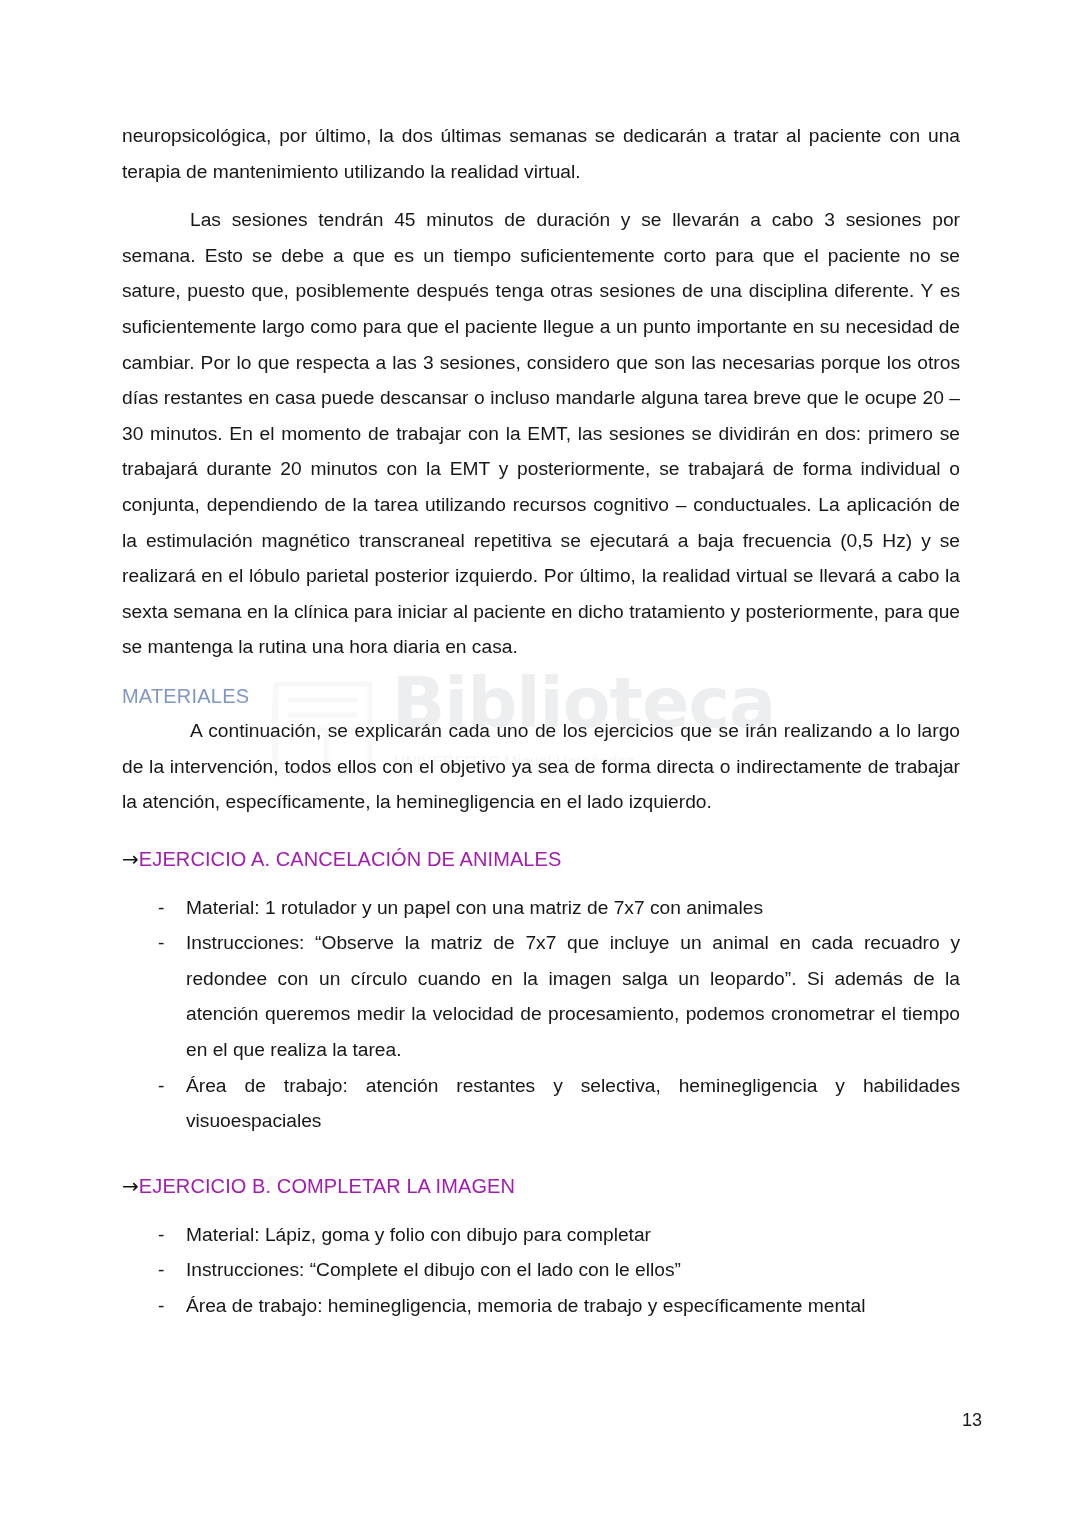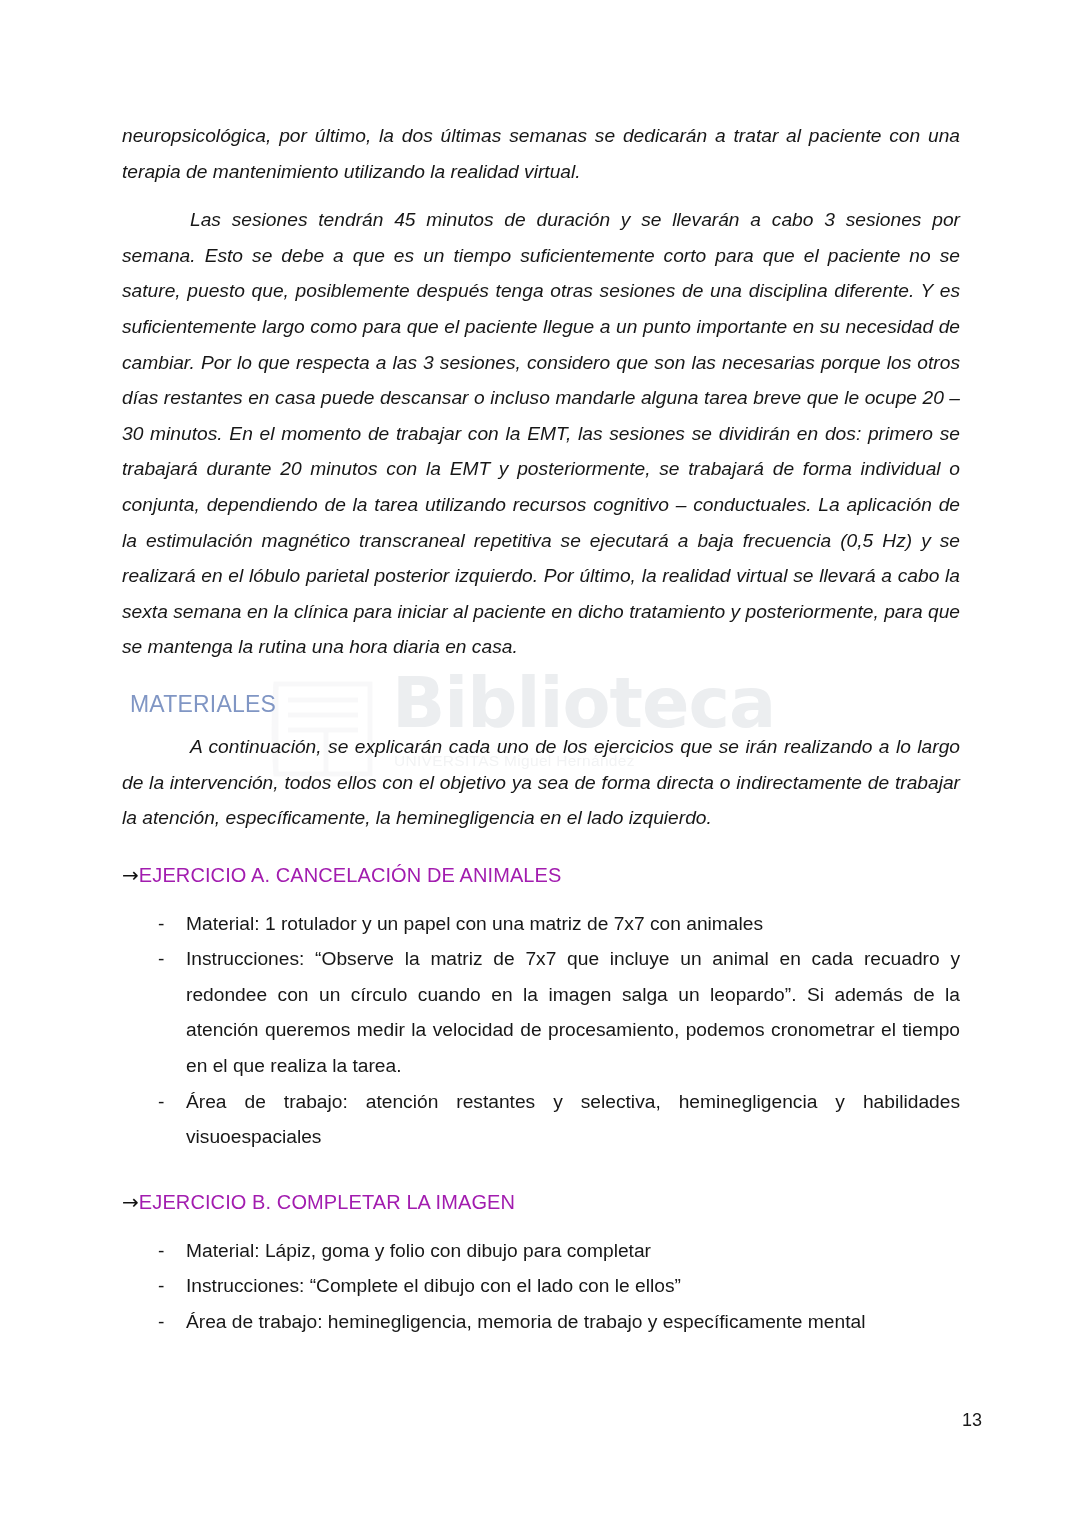--- a/index.html
+++ b/index.html
@@ -71,35 +71,34 @@
 
   p.body-text {
     margin: 0;
     font-size: 19.2px;
     line-height: 35.6px;
     text-align: justify;
     text-justify: inter-word;
     color: #171717;
     -webkit-hyphens: none;
     hyphens: none;
-    font-style: italic;
   }
 
   p.indent::before {
     content: "";
     display: inline-block;
     width: 68px;
   }
 
   .gap-para { height: 13px; }
 
   
   .section-heading {
-    margin: 8px;
-    font-size: 23px;
+    margin: 0;
+    font-size: 20px;
     line-height: 34px;
     font-weight: 400;
     letter-spacing: 0.2px;
     color: #8096c4;
   }
 
   
   .exercise-heading {
     margin: 0;
     font-size: 20px;

